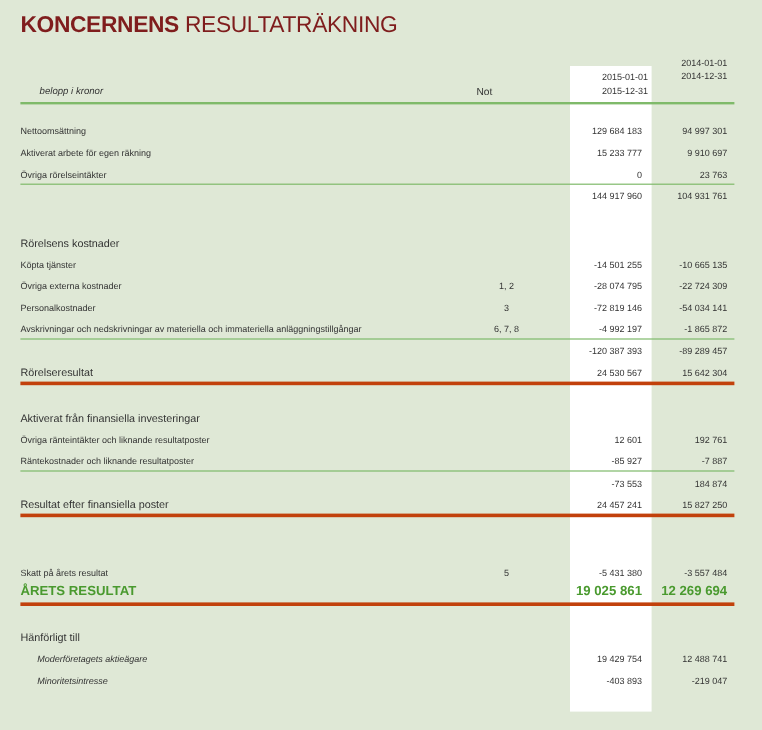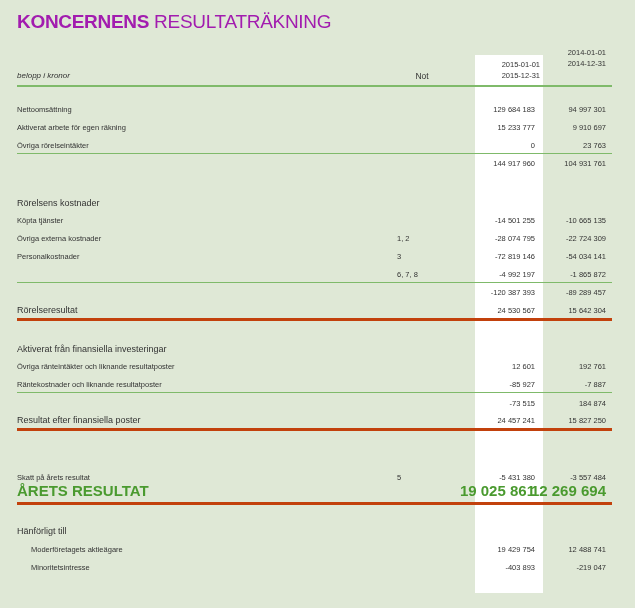--- a/index.html
+++ b/index.html
@@ -10,45 +10,45 @@
     color: #333;
     position: relative;
     overflow: hidden;
   }
   .white-col {
     position: absolute; left: 475px; top: 55px; width: 68px; height: 538px;
     background: #ffffff;
   }
   .title {
     position: absolute; left: 17px; top: 11px;
-    font-size: 19px; color: #a21caf; letter-spacing: -0.3px;
+    font-size: 19px; color: #7f1d1d; letter-spacing: -0.3px;
     white-space: nowrap;
   }
   .title b { font-weight: bold; }
   .title span.light { font-weight: normal; }
   .row {
     position: absolute; left: 17px; width: 595px; height: 16px;
     font-size: 7.5px; color: #333;
   }
   .row .lbl { position: absolute; left: 0; bottom: 3px; white-space: nowrap; }
-  .row .lbl.indent { left: 14px; }
-  .row .note { position: absolute; left: 380px; width: 50px; text-align: left; bottom: 3px; }
+  .row .lbl.indent { left: 14px; font-style: italic; }
+  .row .note { position: absolute; left: 380px; width: 50px; text-align: center; bottom: 3px; }
   .row .v1 { position: absolute; right: 77px; bottom: 3px; text-align: right; white-space: nowrap; }
   .row .v2 { position: absolute; right: 6px; bottom: 3px; white-space: nowrap; }
   .row.line { border-bottom: 1.5px solid #7fba6a; }
   .row.thinline { border-bottom: 3px solid #c2410c; }
   .row.section .lbl { font-size: 9px; }
-  .row.green { color: #4a9a2f; font-weight: bold; font-size: 15px; }
+  .row.green { color: #4a9a2f; font-weight: bold; font-size: 11px; }
   .header-row {
     position: absolute; left: 17px; top: 55px; width: 595px; height: 30px;
     border-bottom: 2px solid #7fba6a;
     font-size: 7.5px;
   }
-  .header-row .lbl { position: absolute; left: 0; bottom: 5px; font-style: italic; font-size: 8px; }
-  .header-row .note { position: absolute; left: 380px; width: 50px; text-align: center; bottom: 4px; font-size: 8.5px; }
+  .header-row .lbl { position: absolute; left: 16px; bottom: 5px; font-style: italic; font-size: 8px; }
+  .header-row .note { position: absolute; left: 380px; width: 50px; text-align: left; bottom: 4px; font-size: 8.5px; }
   .header-row .d1 { position: absolute; right: 72px; bottom: 4px; text-align: right; line-height: 11px; }
   .header-row .d2 { position: absolute; right: 6px; bottom: 16px; text-align: center; line-height: 11px; }
 </style>
 </head>
 <body>
 
 <div class="white-col"></div>
 
 <div class="title">
   <b>KONCERNENS</b>
@@ -102,20 +102,21 @@
   <span class="v1">-28 074 795</span>
   <span class="v2">-22 724 309</span>
 </div>
 <div class="row" style="top:248px">
   <span class="lbl">Personalkostnader</span>
   <span class="note">3</span>
   <span class="v1">-72 819 146</span>
   <span class="v2">-54 034 141</span>
 </div>
 <div class="row line" style="top:266px">
+  <span class="lbl">Avskrivningar och nedskrivningar av materiella och immateriella anläggningstillgångar</span>
   <span class="note">6, 7, 8</span>
   <span class="v1">-4 992 197</span>
   <span class="v2">-1 865 872</span>
 </div>
 <div class="row" style="top:284px">
   <span class="v1">-120 387 393</span>
   <span class="v2">-89 289 457</span>
 </div>
 <div class="row section thinline" style="top:302px">
   <span class="lbl">Rörelseresultat</span>
@@ -130,21 +131,21 @@
   <span class="lbl">Övriga ränteintäkter och liknande resultatposter</span>
   <span class="v1">12 601</span>
   <span class="v2">192 761</span>
 </div>
 <div class="row line" style="top:376px">
   <span class="lbl">Räntekostnader och liknande resultatposter</span>
   <span class="v1">-85 927</span>
   <span class="v2">-7 887</span>
 </div>
 <div class="row" style="top:395px">
-  <span class="v1">-73 515</span>
+  <span class="v1">-73 553</span>
   <span class="v2">184 874</span>
 </div>
 <div class="row section thinline" style="top:412px">
   <span class="lbl">Resultat efter finansiella poster</span>
   <span class="v1">24 457 241</span>
   <span class="v2">15 827 250</span>
 </div>
 
 <div class="row" style="top:469px">
   <span class="lbl">Skatt på årets resultat</span>

